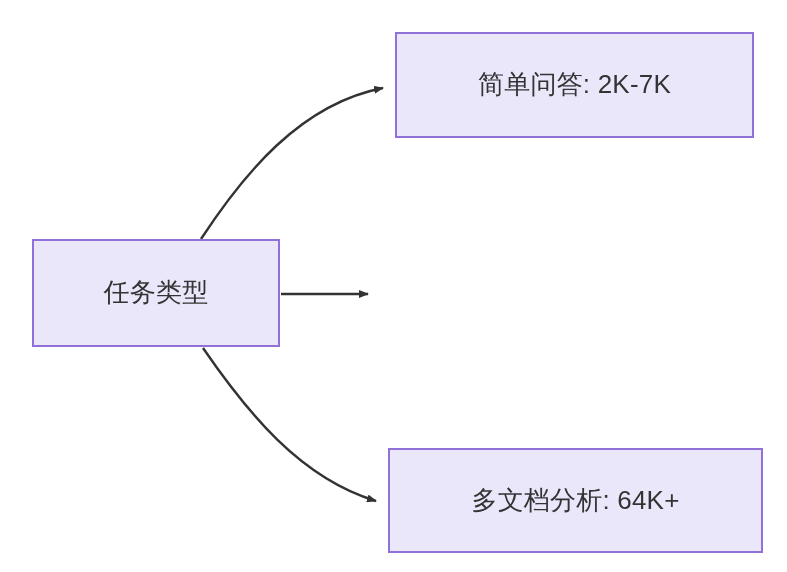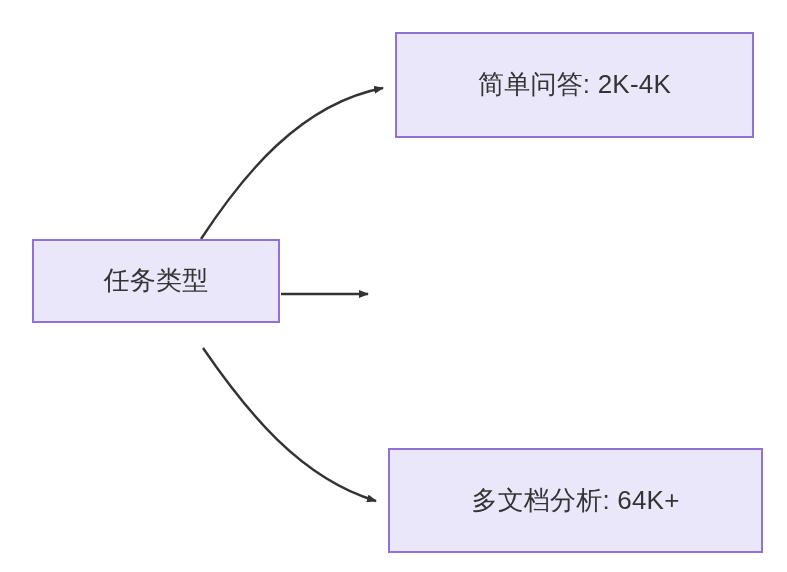--- a/index.html
+++ b/index.html
@@ -37,21 +37,21 @@
     z-index: 2;
   }
   .node-label {
     color: #333333;
     font-size: 26px;
     line-height: 1.2;
     letter-spacing: 0.2px;
     white-space: nowrap;
   }
   
-  #node-root      { left: 32px;  top: 239px; width: 248px; height: 84px; }
+  #node-root      { left: 32px;  top: 239px; width: 248px; height: 108px; }
   #node-simple-qa { left: 395px; top: 32px;  width: 359px; height: 106px; }
   #node-doc-sum   { left: 380px; top: 240px; width: 389px; height: 107px; }
   #node-multi-doc { left: 388px; top: 448px; width: 375px; height: 105px; }
 </style>
 </head>
 <body>
 
 <div id="diagram-canvas">
 
   <svg id="edge-layer" viewBox="0 0 787 572" width="787" height="572" xmlns="http://www.w3.org/2000/svg">
@@ -66,21 +66,21 @@
     <path d="M 281,294 L 368,294" fill="none" stroke="#333333" stroke-width="2.4" marker-end="url(#arrowhead)"></path>
 
     <path d="M 203,348 C 247,412 300,478 376,501" fill="none" stroke="#333333" stroke-width="2.4" marker-end="url(#arrowhead)"></path>
   </svg>
 
   <div class="node" id="node-root">
     <span class="node-label">任务类型</span>
   </div>
 
   <div class="node" id="node-simple-qa">
-    <span class="node-label">简单问答: 2K-4K</span>
+    <span class="node-label">简单问答: 2K-7K</span>
   </div>
 
 
   <div class="node" id="node-multi-doc">
     <span class="node-label">多文档分析: 64K+</span>
   </div>
 
 </div>
 
 </body></html>

